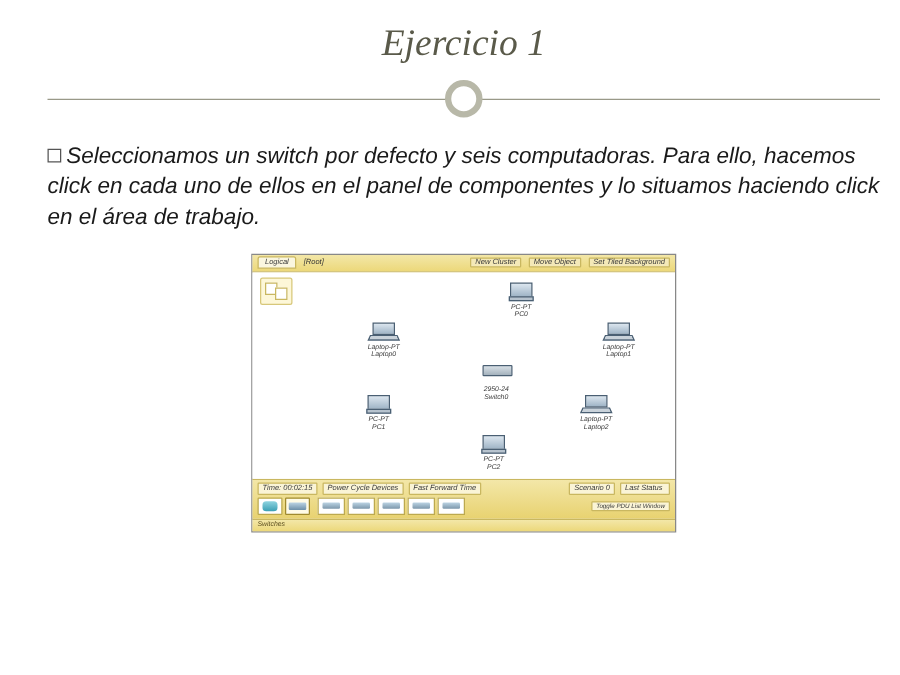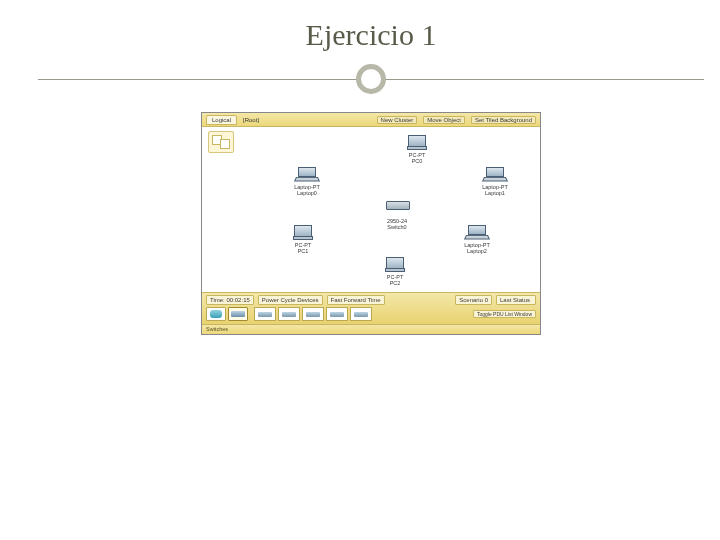--- a/index.html
+++ b/index.html
@@ -8,20 +8,21 @@
     height: 540px;
     background: #ffffff;
     font-family: Georgia, 'Times New Roman', serif;
     position: relative;
     overflow: hidden;
   }
   .slide {
     width: 100%;
     height: 100%;
     padding: 18px 16px 10px 38px;
+    font-style: italic;
   }
   .title {
     text-align: center;
     font-size: 30px;
     color: #5a5a4a;
     font-weight: normal;
     margin-bottom: 10px;
   }
   .divider-wrap {
     position: relative;
@@ -271,20 +272,23 @@
 <body>
 
 <div class="slide">
   <h1 class="title">Ejercicio 1</h1>
 
   <div class="divider-wrap">
     <div class="divider-line"></div>
     <div class="divider-circle"></div>
   </div>
 
+  <p class="body-text">
+    <span class="bullet"></span><span>Seleccionamos un switch por defecto y seis computadoras. Para ello, hacemos click en cada uno de ellos en el panel de componentes y lo situamos haciendo click en el área de trabajo.</span>
+  </p>
 
   <div class="figure">
 
     <div class="fig-top">
       <span class="tab">Logical</span>
       <span class="root">[Root]</span>
       <span class="spacer"></span>
       <span class="rbtn">New Cluster</span>
       <span class="rbtn">Move Object</span>
       <span class="rbtn">Set Tiled Background</span>

